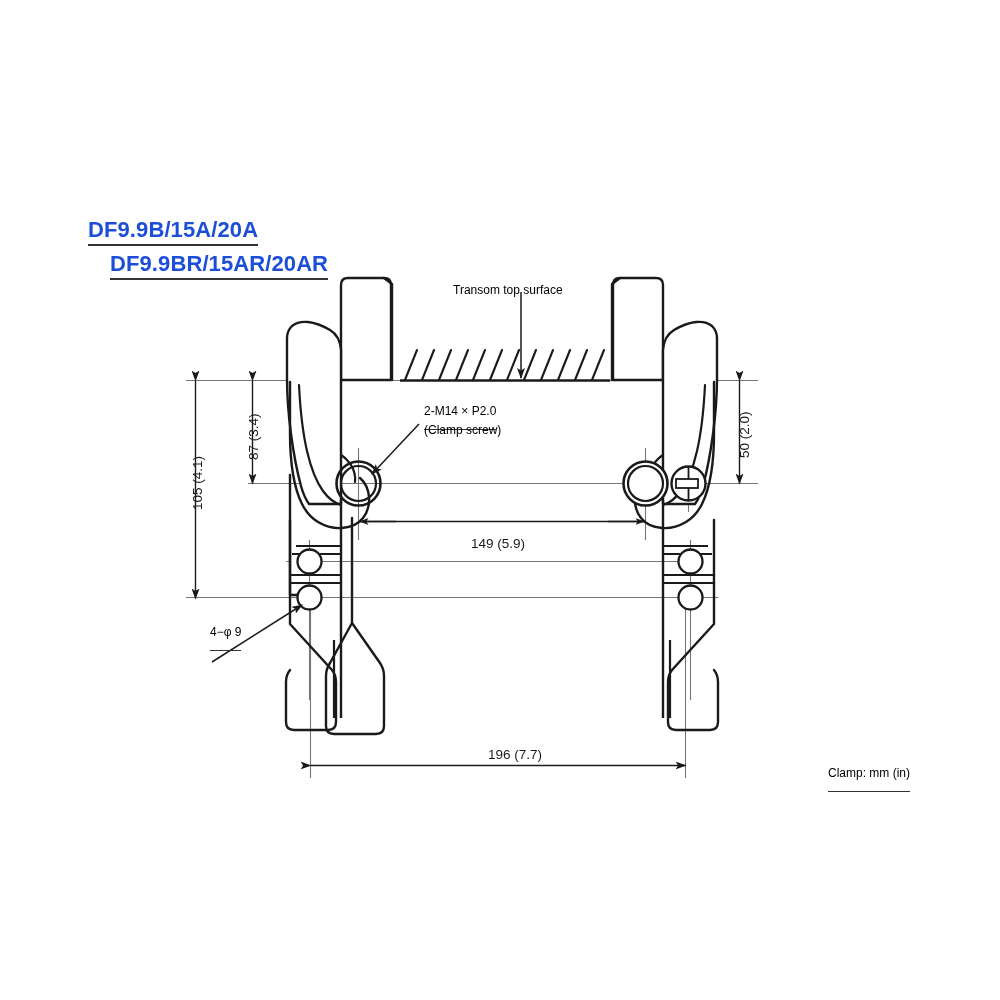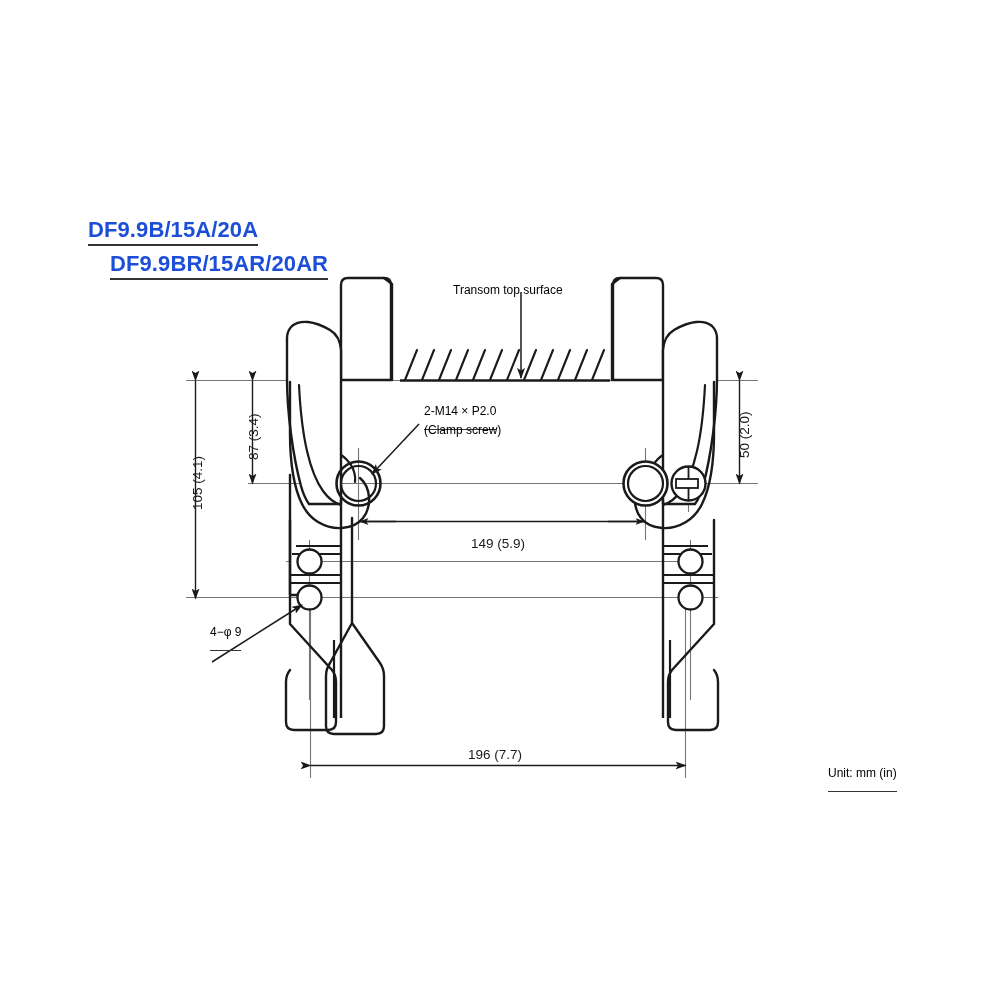--- a/index.html
+++ b/index.html
@@ -66,21 +66,21 @@
     white-space: nowrap;
   }
   .dim.vert {
     transform-origin: 0 0;
     transform: rotate(-90deg);
   }
   #dim-105 { left: 190px; top: 510px; }
   #dim-87  { left: 246px; top: 460px; }
   #dim-50  { left: 737px; top: 458px; }
   #dim-149 { left: 471px; top: 505px; margin-top: 31px; }
-  #dim-196 { left: 468px; top: 747px; text-align: center; }
+  #dim-196 { left: 488px; top: 747px; text-align: center; }
 </style>
 </head>
 <body>
 
 <div id="sheet">
 
   <svg id="drawing" viewBox="0 0 1000 1000">
     <defs>
       <marker id="ah" markerWidth="11" markerHeight="8" refX="10" refY="4" orient="auto" markerUnits="userSpaceOnUse">
         <path d="M0,0 L11,4 L0,8 L2.6,4 Z" fill="#1a1a1a"></path>
@@ -329,21 +329,21 @@
   <div class="model-title" id="title-1">DF9.9B/15A/20A</div>
   <div class="model-title" id="title-2">DF9.9BR/15AR/20AR</div>
 
   <div class="note" id="note-transom">Transom top surface</div>
 
   <div class="note underlined" id="note-clamp-1">2-M14 × P2.0</div>
   <div class="note" id="note-clamp-2">(Clamp screw)</div>
 
   <div class="note underlined" id="note-holes">4−φ 9</div>
 
-  <div class="note underlined" id="note-unit">Unit: mm (in)</div>
+  <div class="note underlined" id="note-unit">Clamp: mm (in)</div>
 
   <div class="dim vert" id="dim-105">105 (4.1)</div>
   <div class="dim vert" id="dim-87">87 (3.4)</div>
   <div class="dim vert" id="dim-50">50 (2.0)</div>
   <div class="dim" id="dim-149">149 (5.9)</div>
   <div class="dim" id="dim-196">196 (7.7)</div>
 
 </div>
 
 </body></html>

